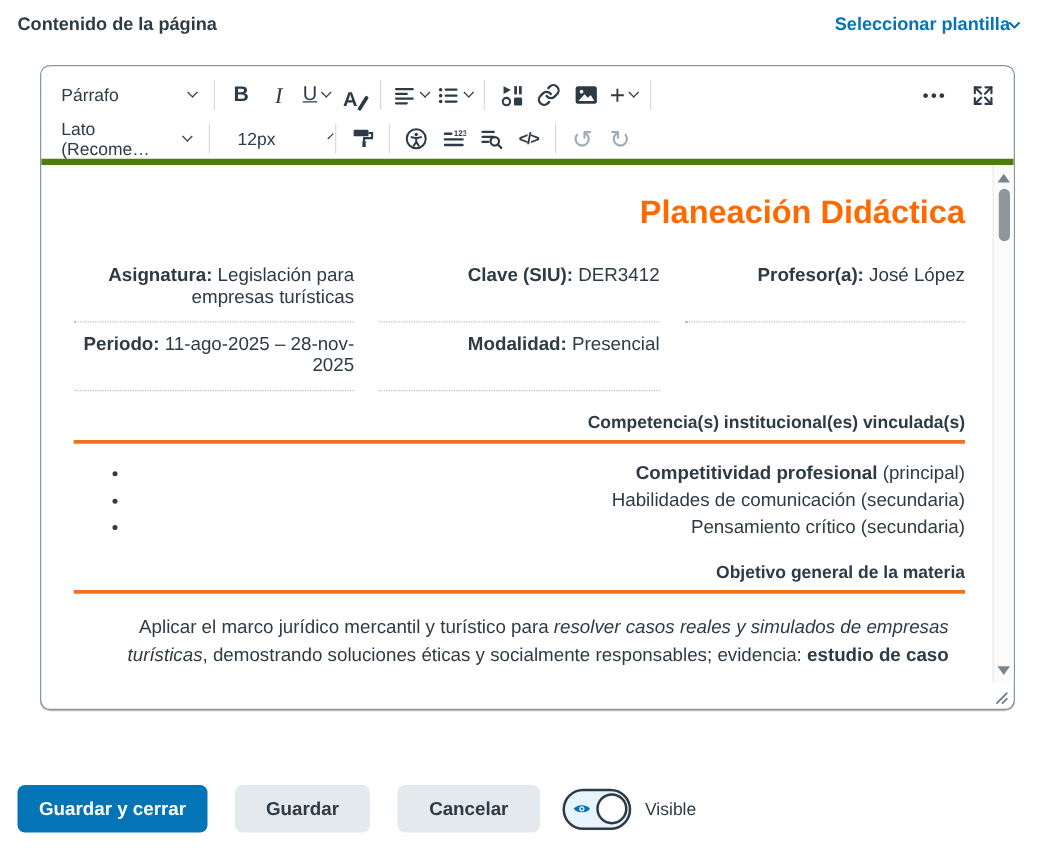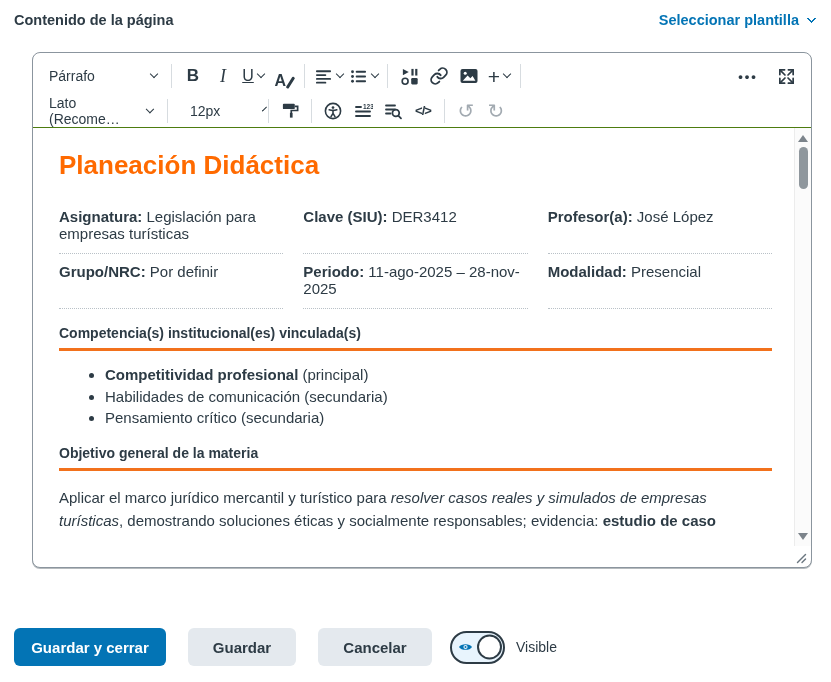--- a/index.html
+++ b/index.html
@@ -5,35 +5,35 @@
   * { margin:0; padding:0; box-sizing:border-box; }
   html,body { background:#ffffff; width:831px; height:682px; overflow:hidden;
     font-family:"Liberation Sans","DejaVu Sans",sans-serif; color:#2D3B45; }
 
   .page { width:831px; height:682px; position:relative; }
 
   
   .page-header { display:flex; justify-content:space-between; align-items:center;
     padding:12px 16px 8px 14px; }
   .page-title { font-size:14.5px; font-weight:bold; }
-  .tpl-link { display:flex; align-items:center; gap:9px; color:#0374B5;
+  .tpl-link { display:flex; align-items:center; color:#0374B5;
     font-size:14.5px; font-weight:bold; cursor:pointer; }
   .chev { display:inline-block; width:7px; height:7px;
     border-right:2px solid currentColor; border-bottom:2px solid currentColor;
     transform:rotate(45deg); margin-top:-4px; }
   .chev-sm { width:6px; height:6px; border-width:1.5px; color:#2D3B45; }
   .chev-blue { width:7px; height:7px; border-width:2.5px; border-radius:1px; }
 
   
   .editor { position:absolute; left:32px; top:52px; width:780px; height:516px;
     border:1px solid #8B959E; border-radius:8px; background:#fff;
     display:flex; flex-direction:column; overflow:hidden;
     box-shadow:0 1px 0 rgba(45,59,69,.35); }
 
-  .toolbar { padding:5px 10px 0 10px; border-bottom:1px solid #4d7c0f; }
+  .toolbar { padding:5px 10px 0 10px; border-bottom:5px solid #4d7c0f; }
   .tb-row { display:flex; align-items:center; height:36px; }
   .tb-row2 { height:33px; }
   .tbtn { min-width:30px; height:28px; display:flex; align-items:center; justify-content:center;
     gap:4px; border-radius:4px; cursor:pointer; color:#2D3B45; padding:0 3px; }
   .tb-div { width:1px; height:24px; background:#D7DCE0; margin:0 6px; flex:none; }
   .dd { display:flex; align-items:center; justify-content:space-between;
     height:28px; padding:0 8px 0 6px; cursor:pointer; font-size:14px; color:#2D3B45; }
   .dd-paragraph { width:122px; }
   .dd-font { width:118px;gap:6px; }
   .dd-size { width:78px; margin-left:10px;gap:44px; }
@@ -45,21 +45,21 @@
   .glyph-undo { font-size:20px; color:#A2AAB1; font-family:"DejaVu Sans",sans-serif; }
   .glyph-more { font-size:13px; font-weight:900; letter-spacing:2px; }
   .acolor { display:flex; align-items:flex-end; }
   .acolor .a { font-size:16px; font-weight:bold; }
   .acolor .slash { width:2.5px; height:13px; background:#2D3B45; border-radius:1px;
     transform:rotate(32deg); margin:0 0 1px -1px; }
   .spacer { flex:1; }
   svg.icn { display:block; }
 
   
-  .body-row { flex:1; display:flex; min-height:0; }
+  .body-row { flex:1; display:flex; min-height:0;text-align:right; }
   .content { flex:1; overflow:hidden; padding:14px 22px 0 26px; font-size:15px; }
   .doc-title { color:#FF6A00; font-size:26px; font-weight:bold; margin:8px 0 18px; }
   .info-grid { display:grid; grid-template-columns:1fr 1fr 1fr; column-gap:20px; }
   .cell { padding:9px 0 11px; border-bottom:1px dotted #B9C1C7; font-size:15px; }
   .cell b { font-weight:bold; }
   .sec-head { font-size:14px; font-weight:bold; margin-top:16px; padding-bottom:7px;
     border-bottom:3px solid #F2711C; }
   ul.blist { margin:13px 0 0 46px; }
   ul.blist li { line-height:21.5px; font-size:15px; }
   .para { margin-top:15px; line-height:23.5px; font-size:15px; max-width:700px; }
@@ -251,21 +251,20 @@
     </div>
 
     <div class="body-row">
       <div class="content">
         <div class="doc-title">Planeación Didáctica</div>
 
         <div class="info-grid">
           <div class="cell"><b>Asignatura:</b><span> Legislación para empresas turísticas</span></div>
           <div class="cell"><b>Clave (SIU):</b><span> DER3412</span></div>
           <div class="cell"><b>Profesor(a):</b><span> José López</span></div>
-          <div class="cell"><b>Grupo/NRC:</b><span> Por definir</span></div>
           <div class="cell"><b>Periodo:</b><span> 11-ago-2025 – 28-nov-2025</span></div>
           <div class="cell"><b>Modalidad:</b><span> Presencial</span></div>
         </div>
 
         <div class="sec-head">Competencia(s) institucional(es) vinculada(s)</div>
         <ul class="blist">
           <li><b>Competitividad profesional</b><span> (principal)</span></li>
           <li><b></b><span>Habilidades de comunicación (secundaria)</span></li>
           <li><b></b><span>Pensamiento crítico (secundaria)</span></li>
         </ul>

